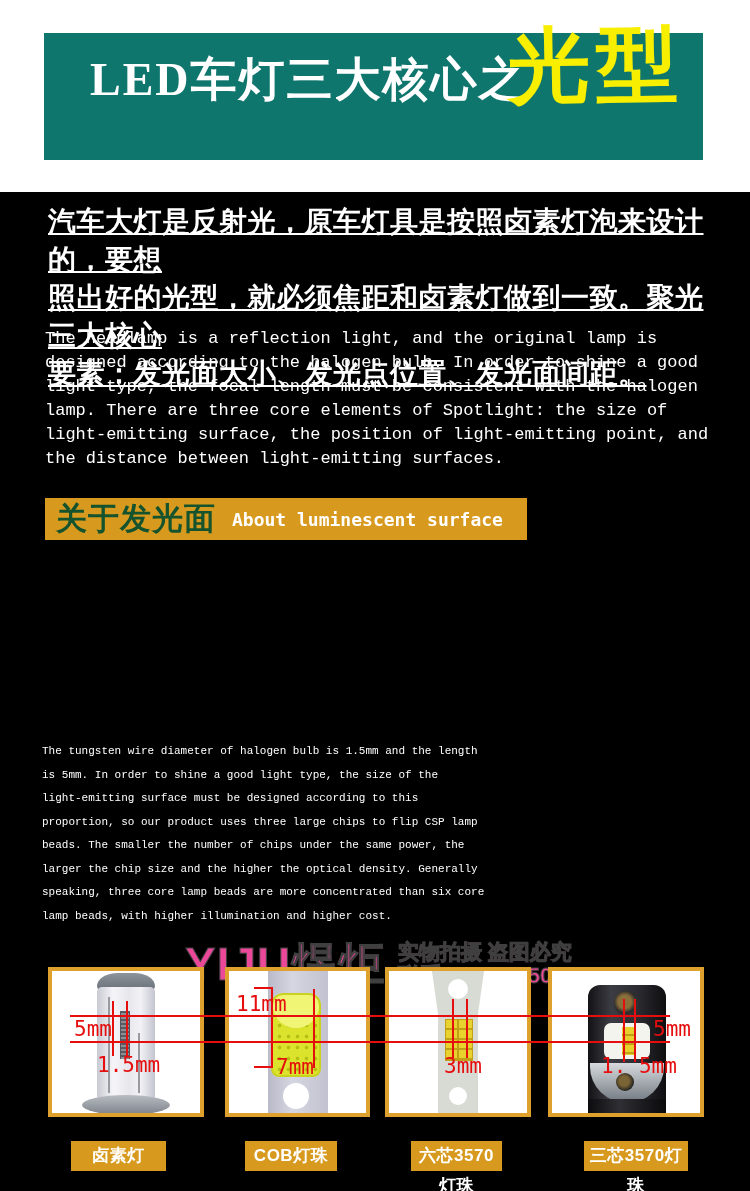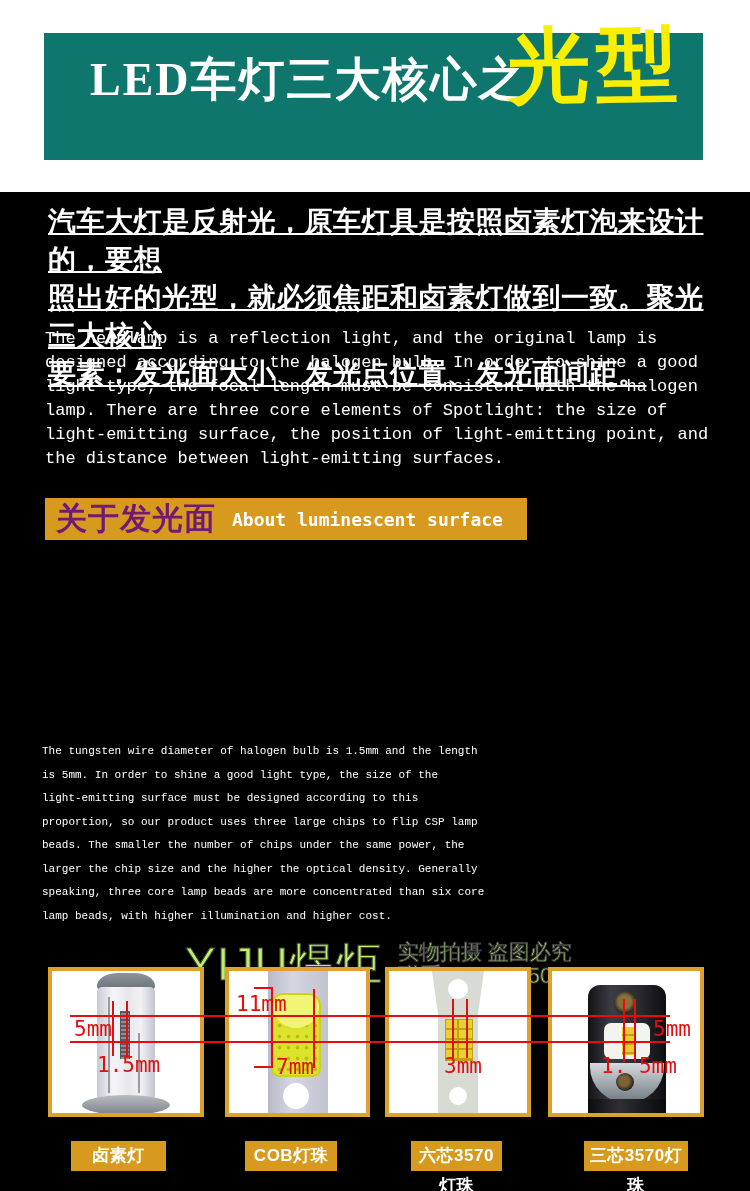--- a/index.html
+++ b/index.html
@@ -34,27 +34,27 @@
     color:#fff;white-space:pre-line;
     font-family:Liberation Mono, monospace;
   }
   .en-para-1{position:absolute;left:45px;top:327px;width:680px;font-size:17px;line-height:24px;}
   .en-para-2{position:absolute;left:42px;top:740px;width:690px;font-size:11px;line-height:23.5px;}
   
   .section-banner{
     position:absolute;left:45px;top:498px;width:482px;height:42px;
     background:#d79a1e;display:flex;align-items:center;
   }
-  .section-title-cn{color:#701a75;font-size:31px;font-weight:bold;letter-spacing:1px;margin-left:11px;white-space:nowrap;}
+  .section-title-cn{color:#14532d;font-size:31px;font-weight:bold;letter-spacing:1px;margin-left:11px;white-space:nowrap;}
   .section-title-en{
     color:#fff;font-size:18px;font-weight:bold;margin-left:16px;white-space:nowrap;
     font-family:"DejaVu Sans Mono","Liberation Mono",monospace;
   }
   
-  .watermark{position:absolute;color:#bef264;-webkit-text-stroke:1px #3f3f3f;text-shadow:0 0 1px #333;font-weight:normal;white-space:nowrap;z-index:1;text-align:right;}
+  .watermark{position:absolute;color:#ec4899;-webkit-text-stroke:1px #3f3f3f;text-shadow:0 0 1px #333;font-weight:bold;white-space:nowrap;z-index:1;text-align:right;}
   .wm-brand{left:185px;top:934px;font-size:46px;letter-spacing:1px;}
   .wm-line1{left:398px;top:938px;font-size:21px;letter-spacing:0;}
   .wm-line2{left:398px;top:961px;font-size:22px;}
   
   .card{
     position:absolute;top:967px;height:150px;background:#ffffff;
     border:4px solid #dfa12d;box-sizing:border-box;z-index:2;overflow:hidden;
   }
   .card-1{left:48px;width:156px;}
   .card-2{left:225px;width:145px;}

